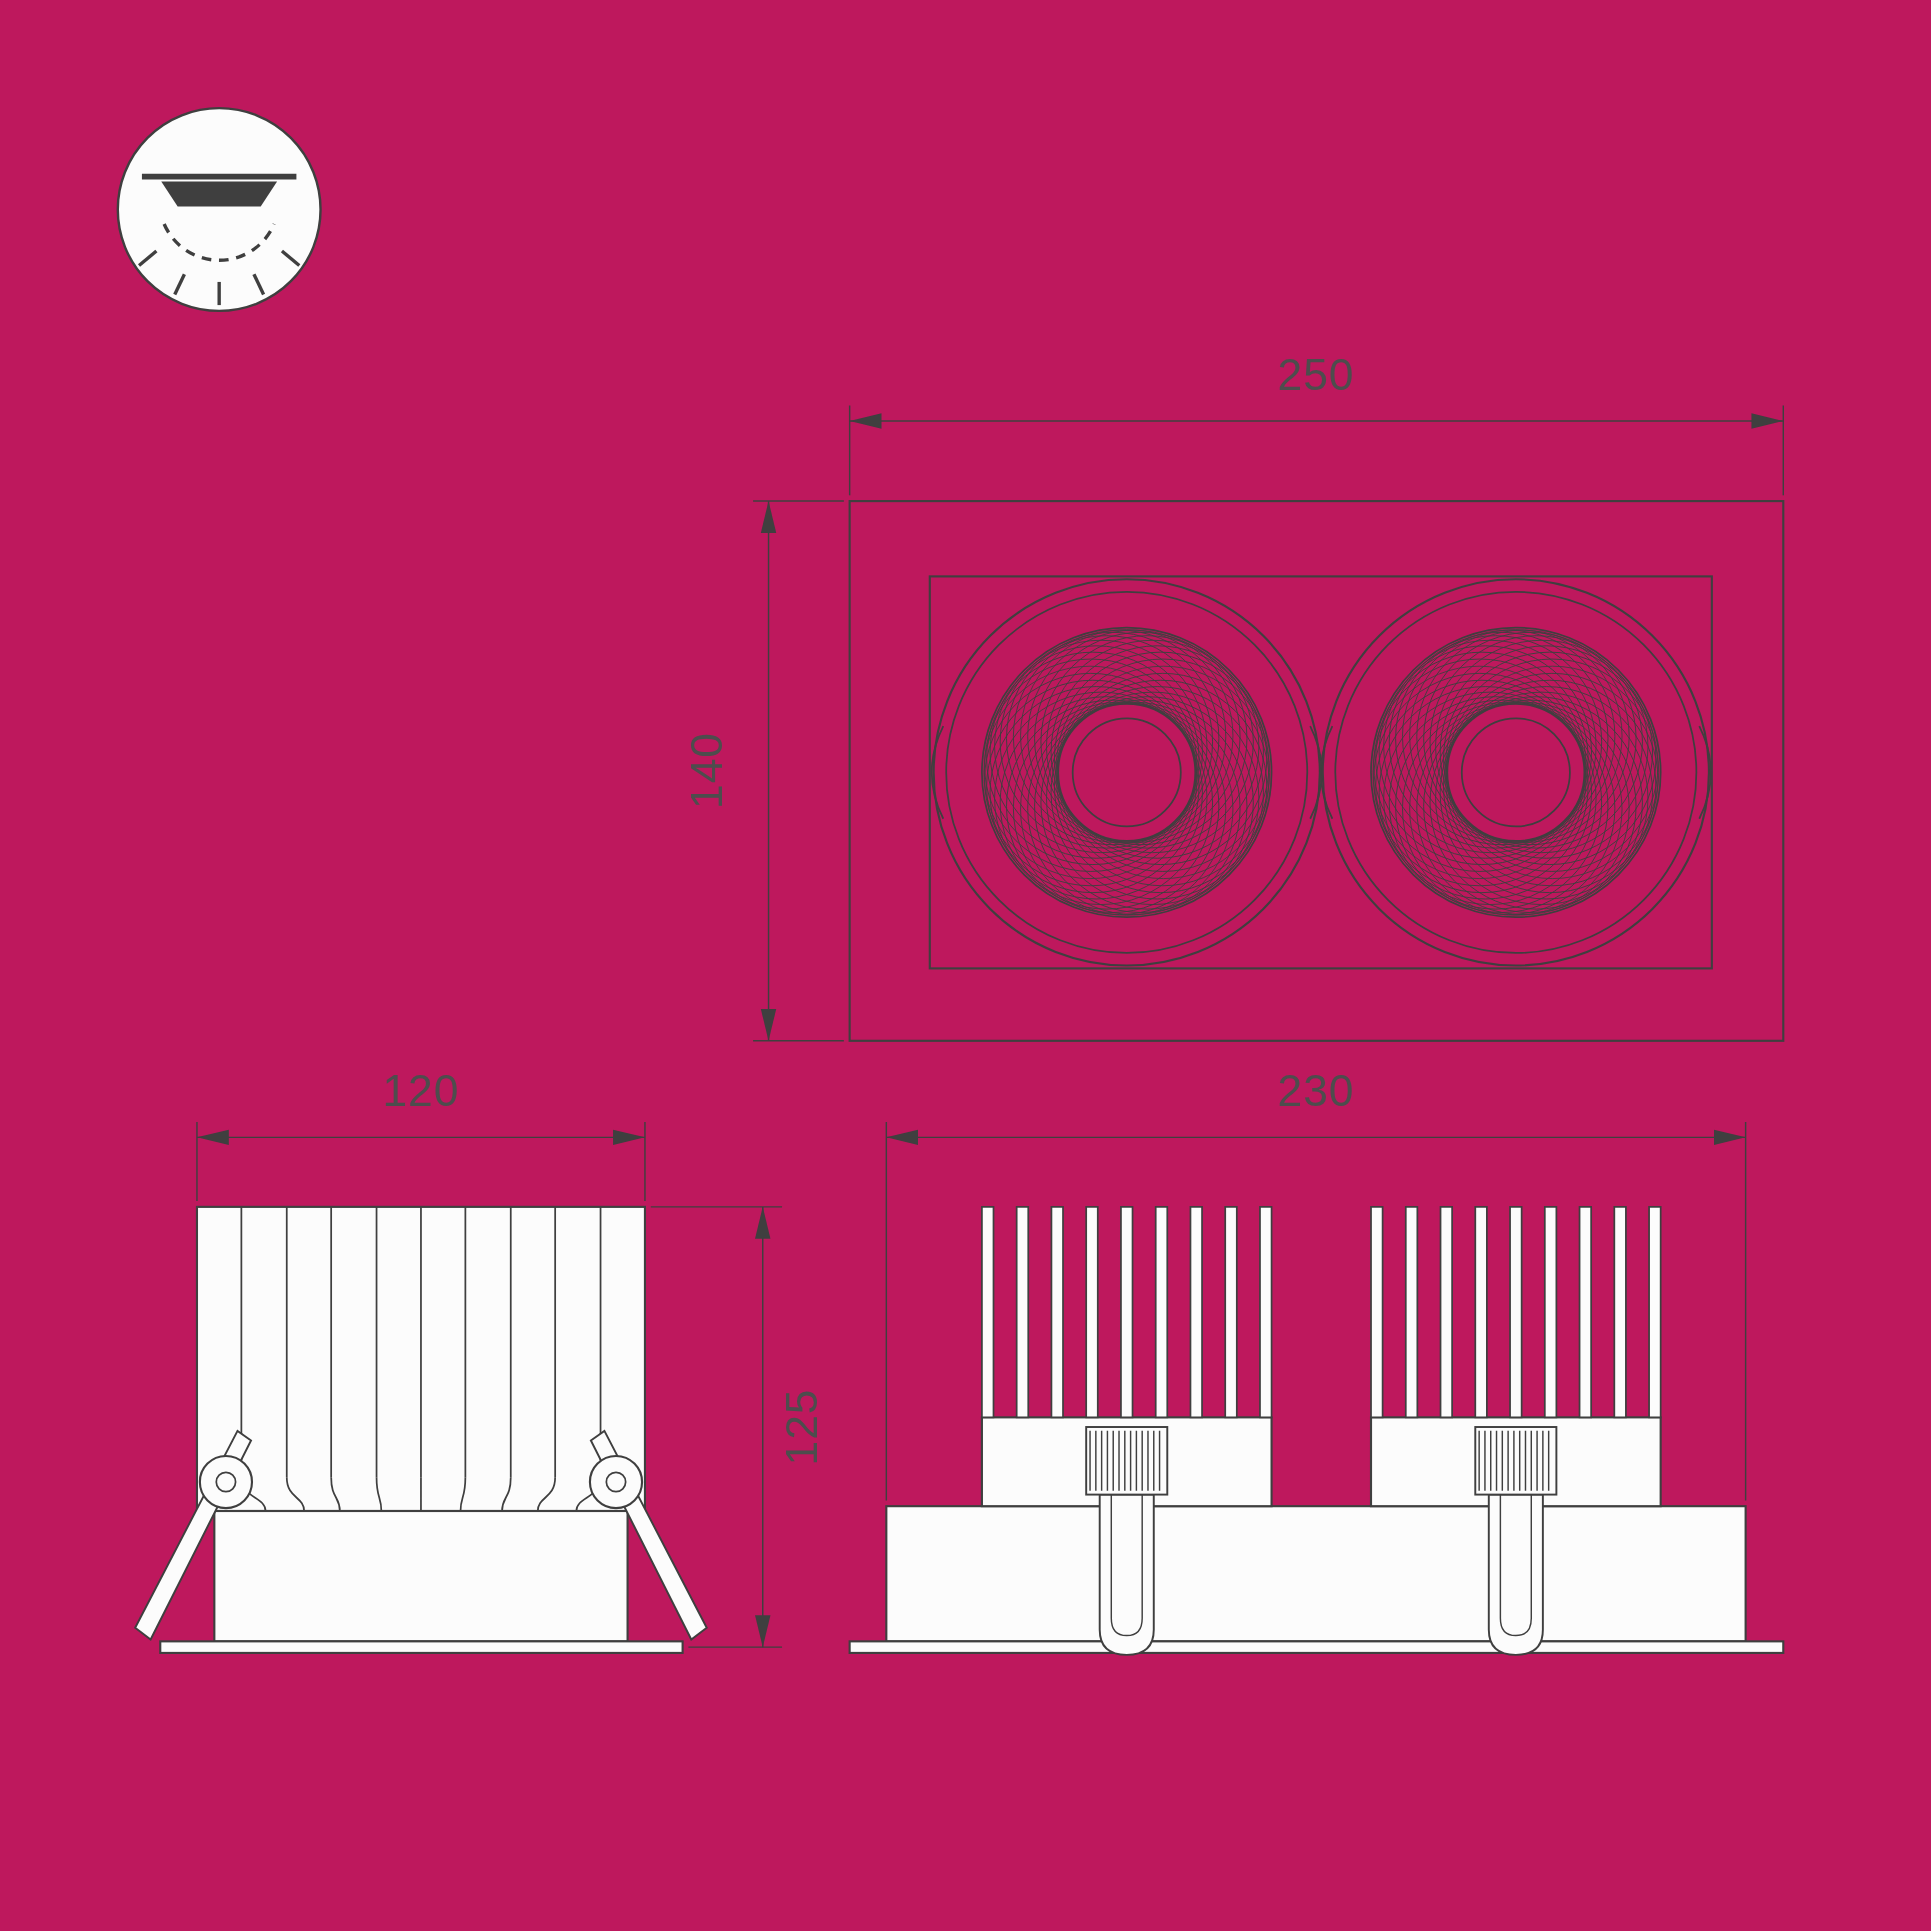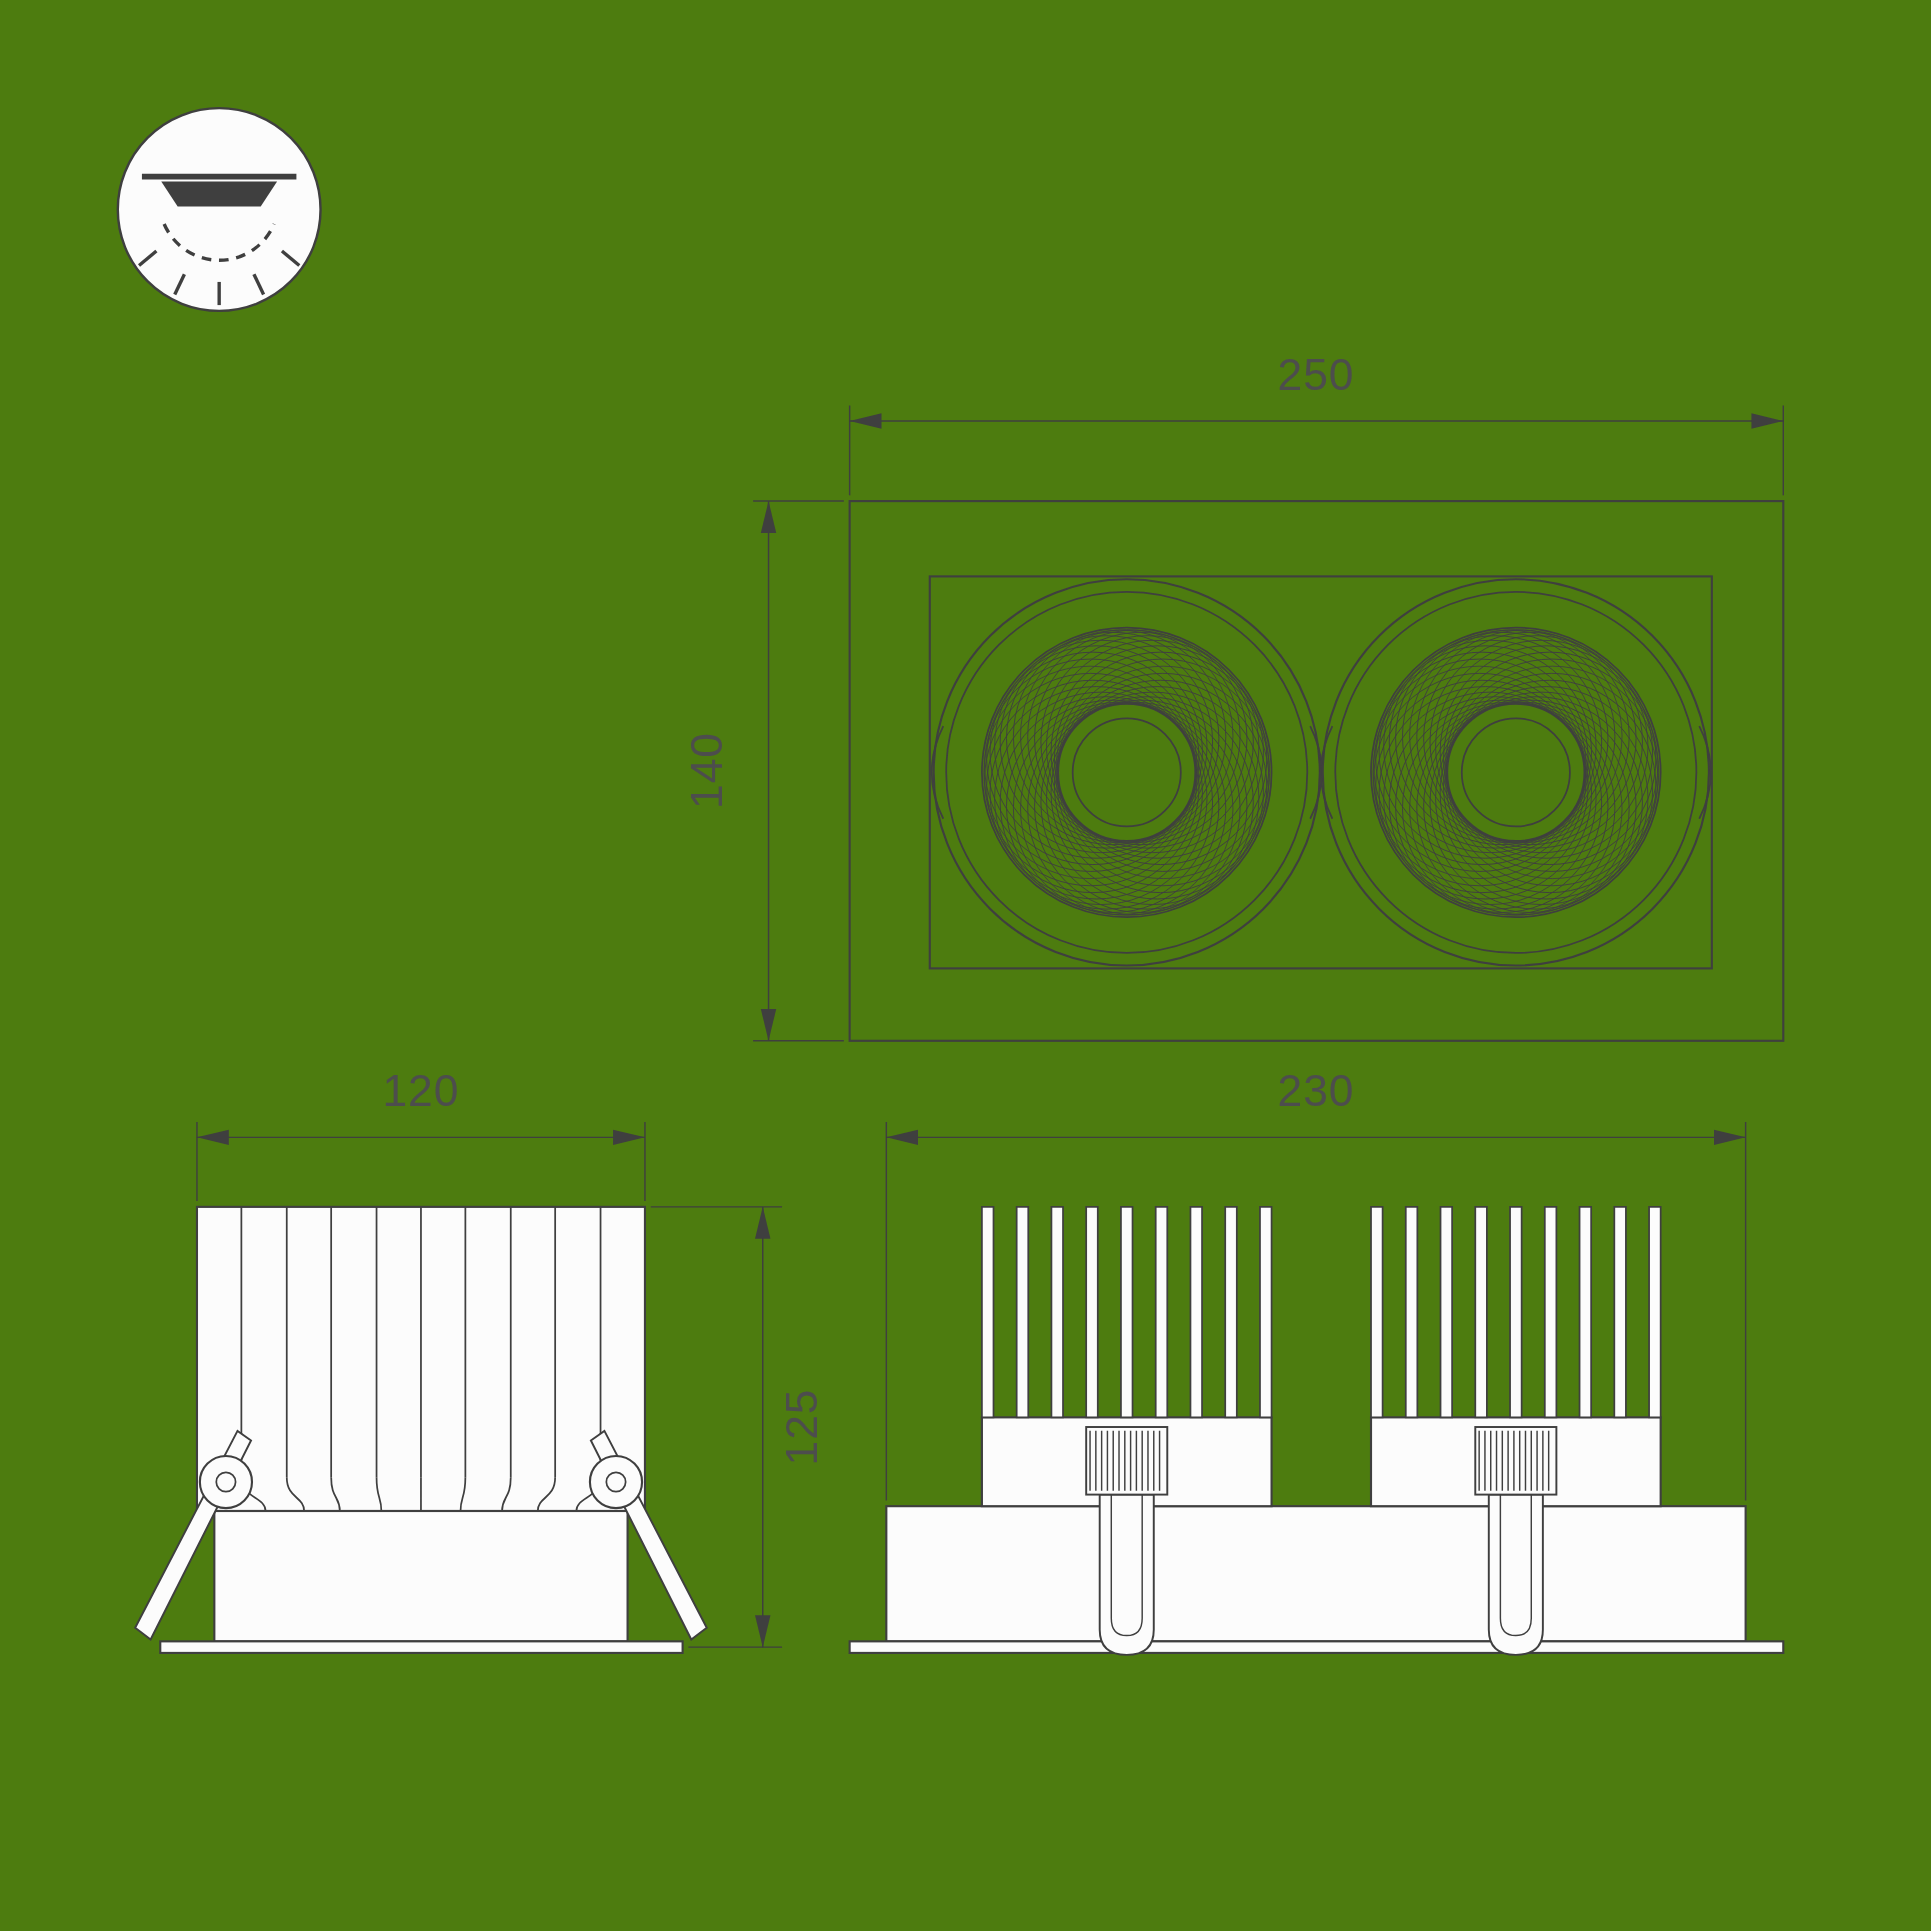--- a/index.html
+++ b/index.html
@@ -1,19 +1,19 @@
 <!DOCTYPE html>
 <html><head>
 <meta charset="utf-8">
 <style>
   html,body{margin:0;padding:0;background:#fcfcfc;}
   .canvas{
     position:relative;
     width:1931px;height:1931px;
-    background:#4d7c0f;
+    background:#be185d;
     font-family:"Liberation Sans", sans-serif;
   }
   svg{display:block;}
   text.dim{
     font-family:"Liberation Sans", sans-serif;
     font-size:46px;
     fill:#4d4d4d;
     letter-spacing:1px;
   }
 </style>

